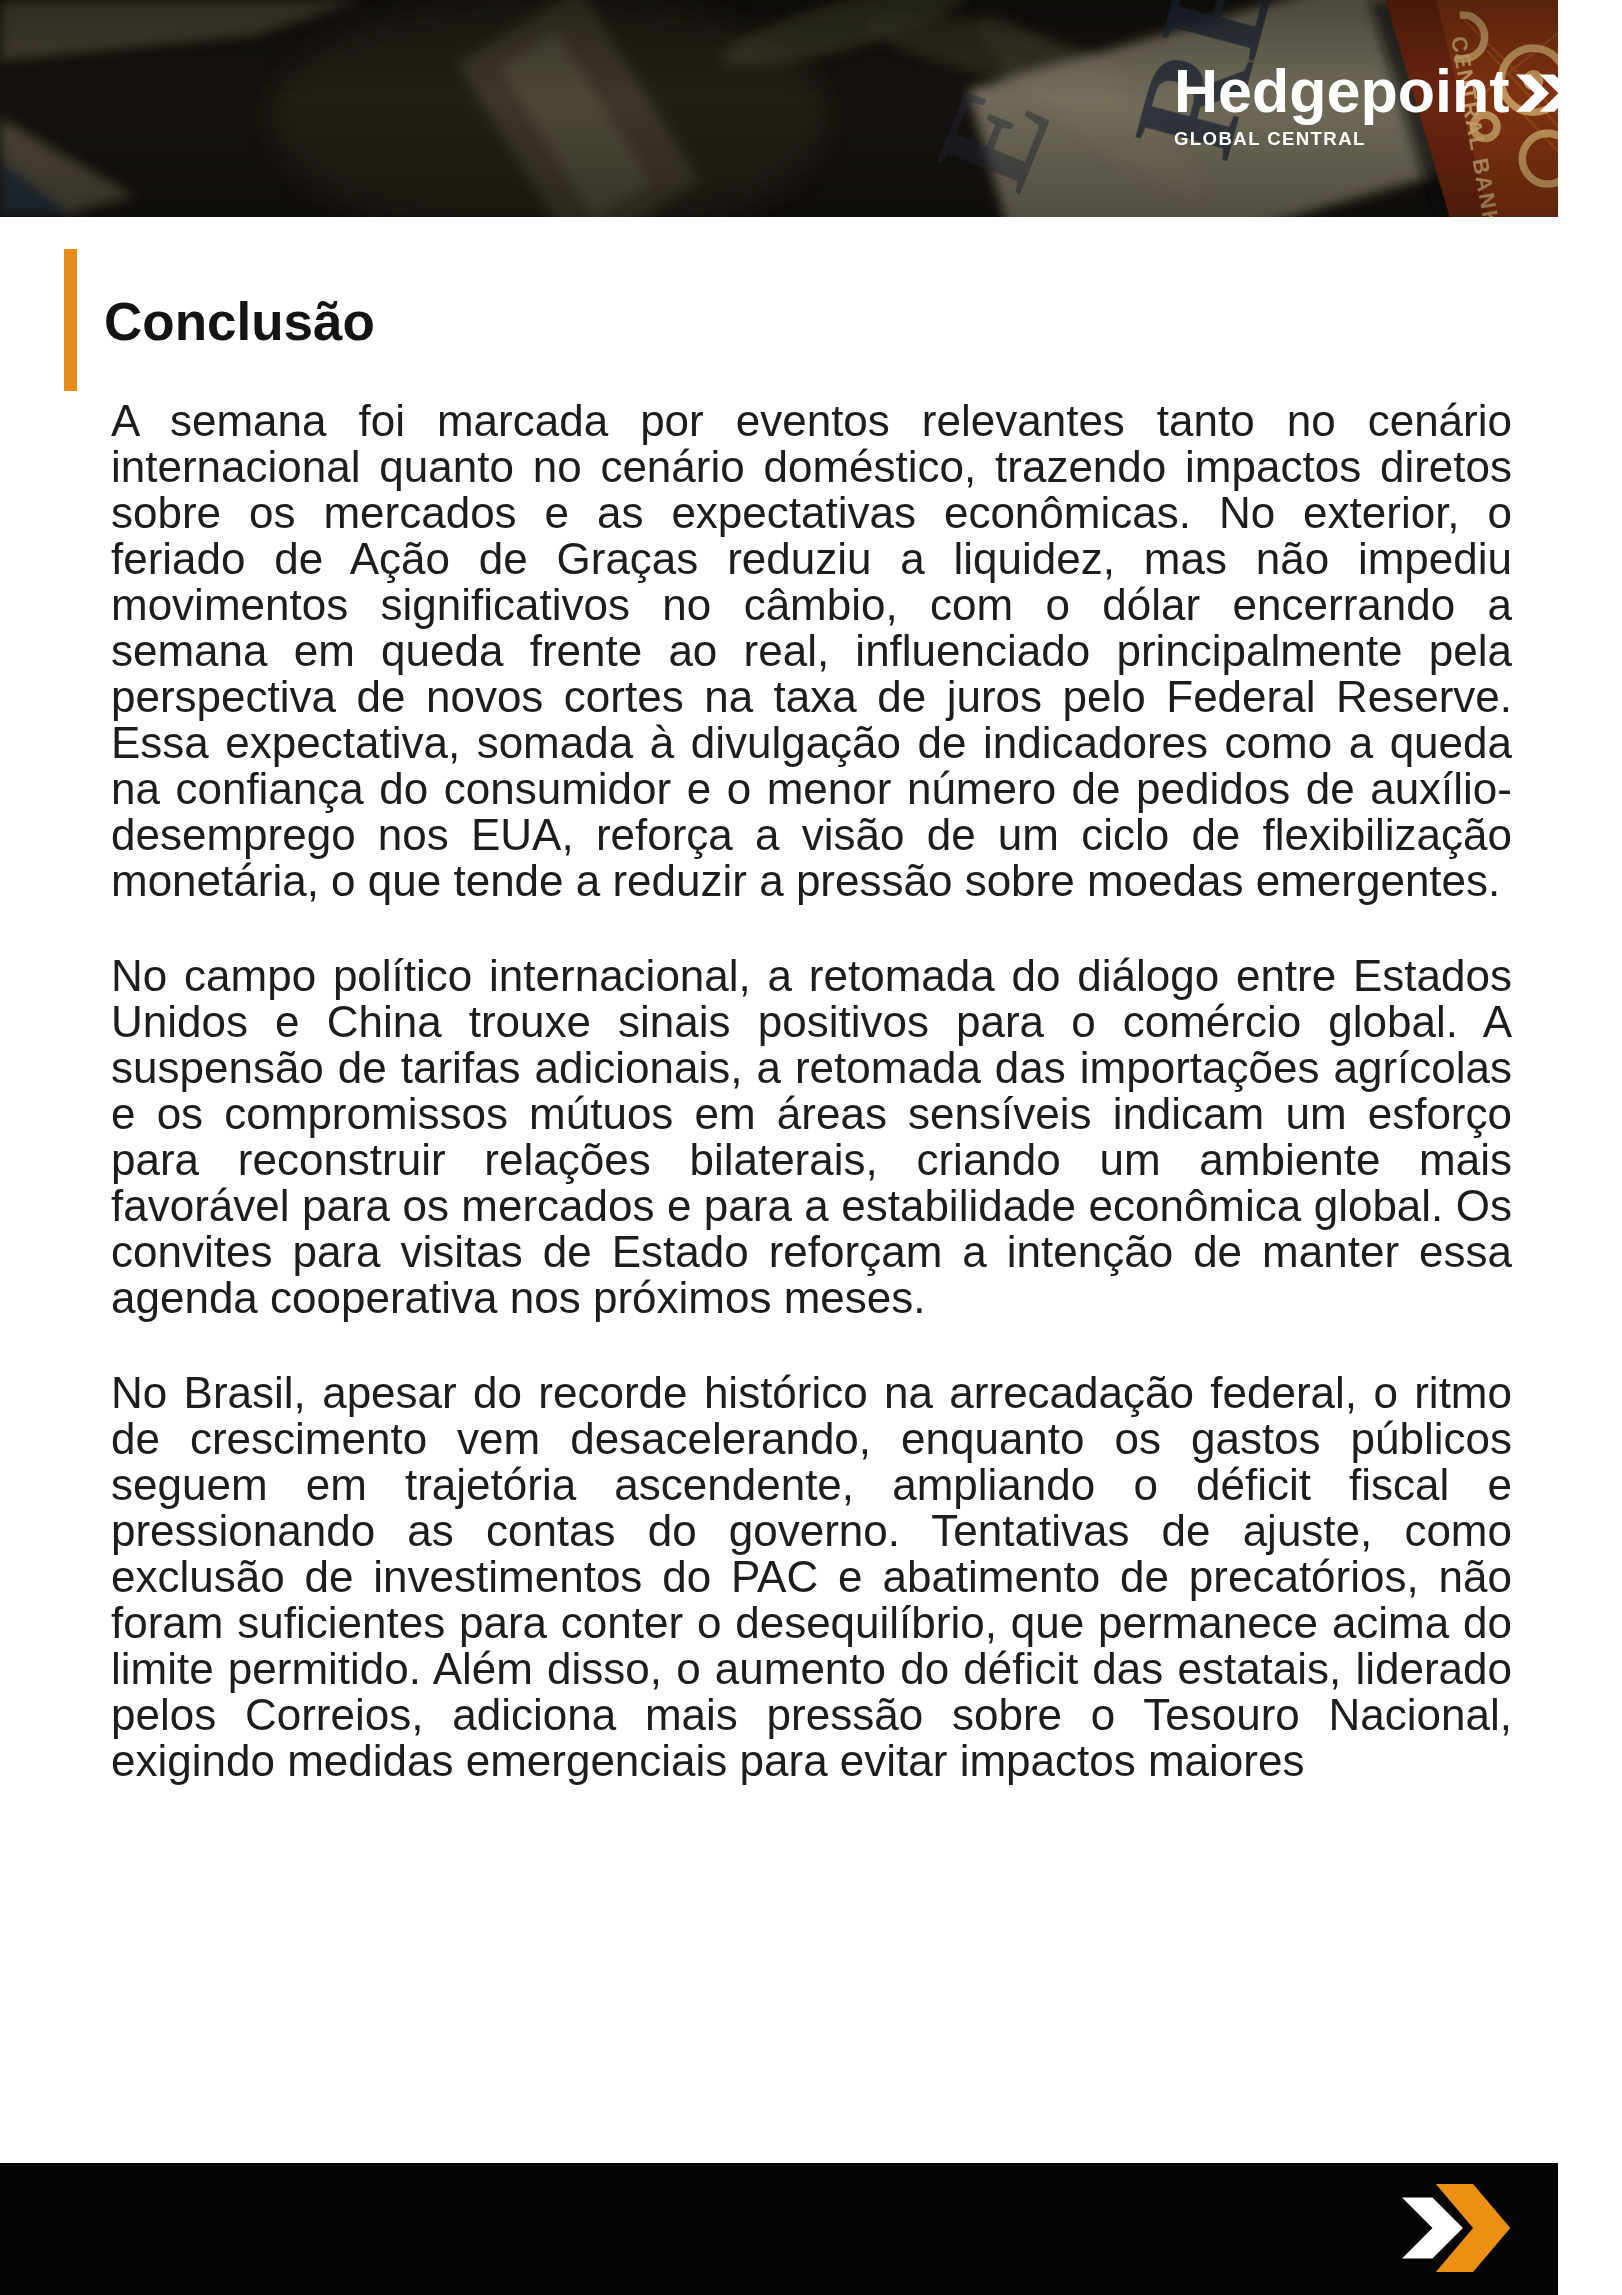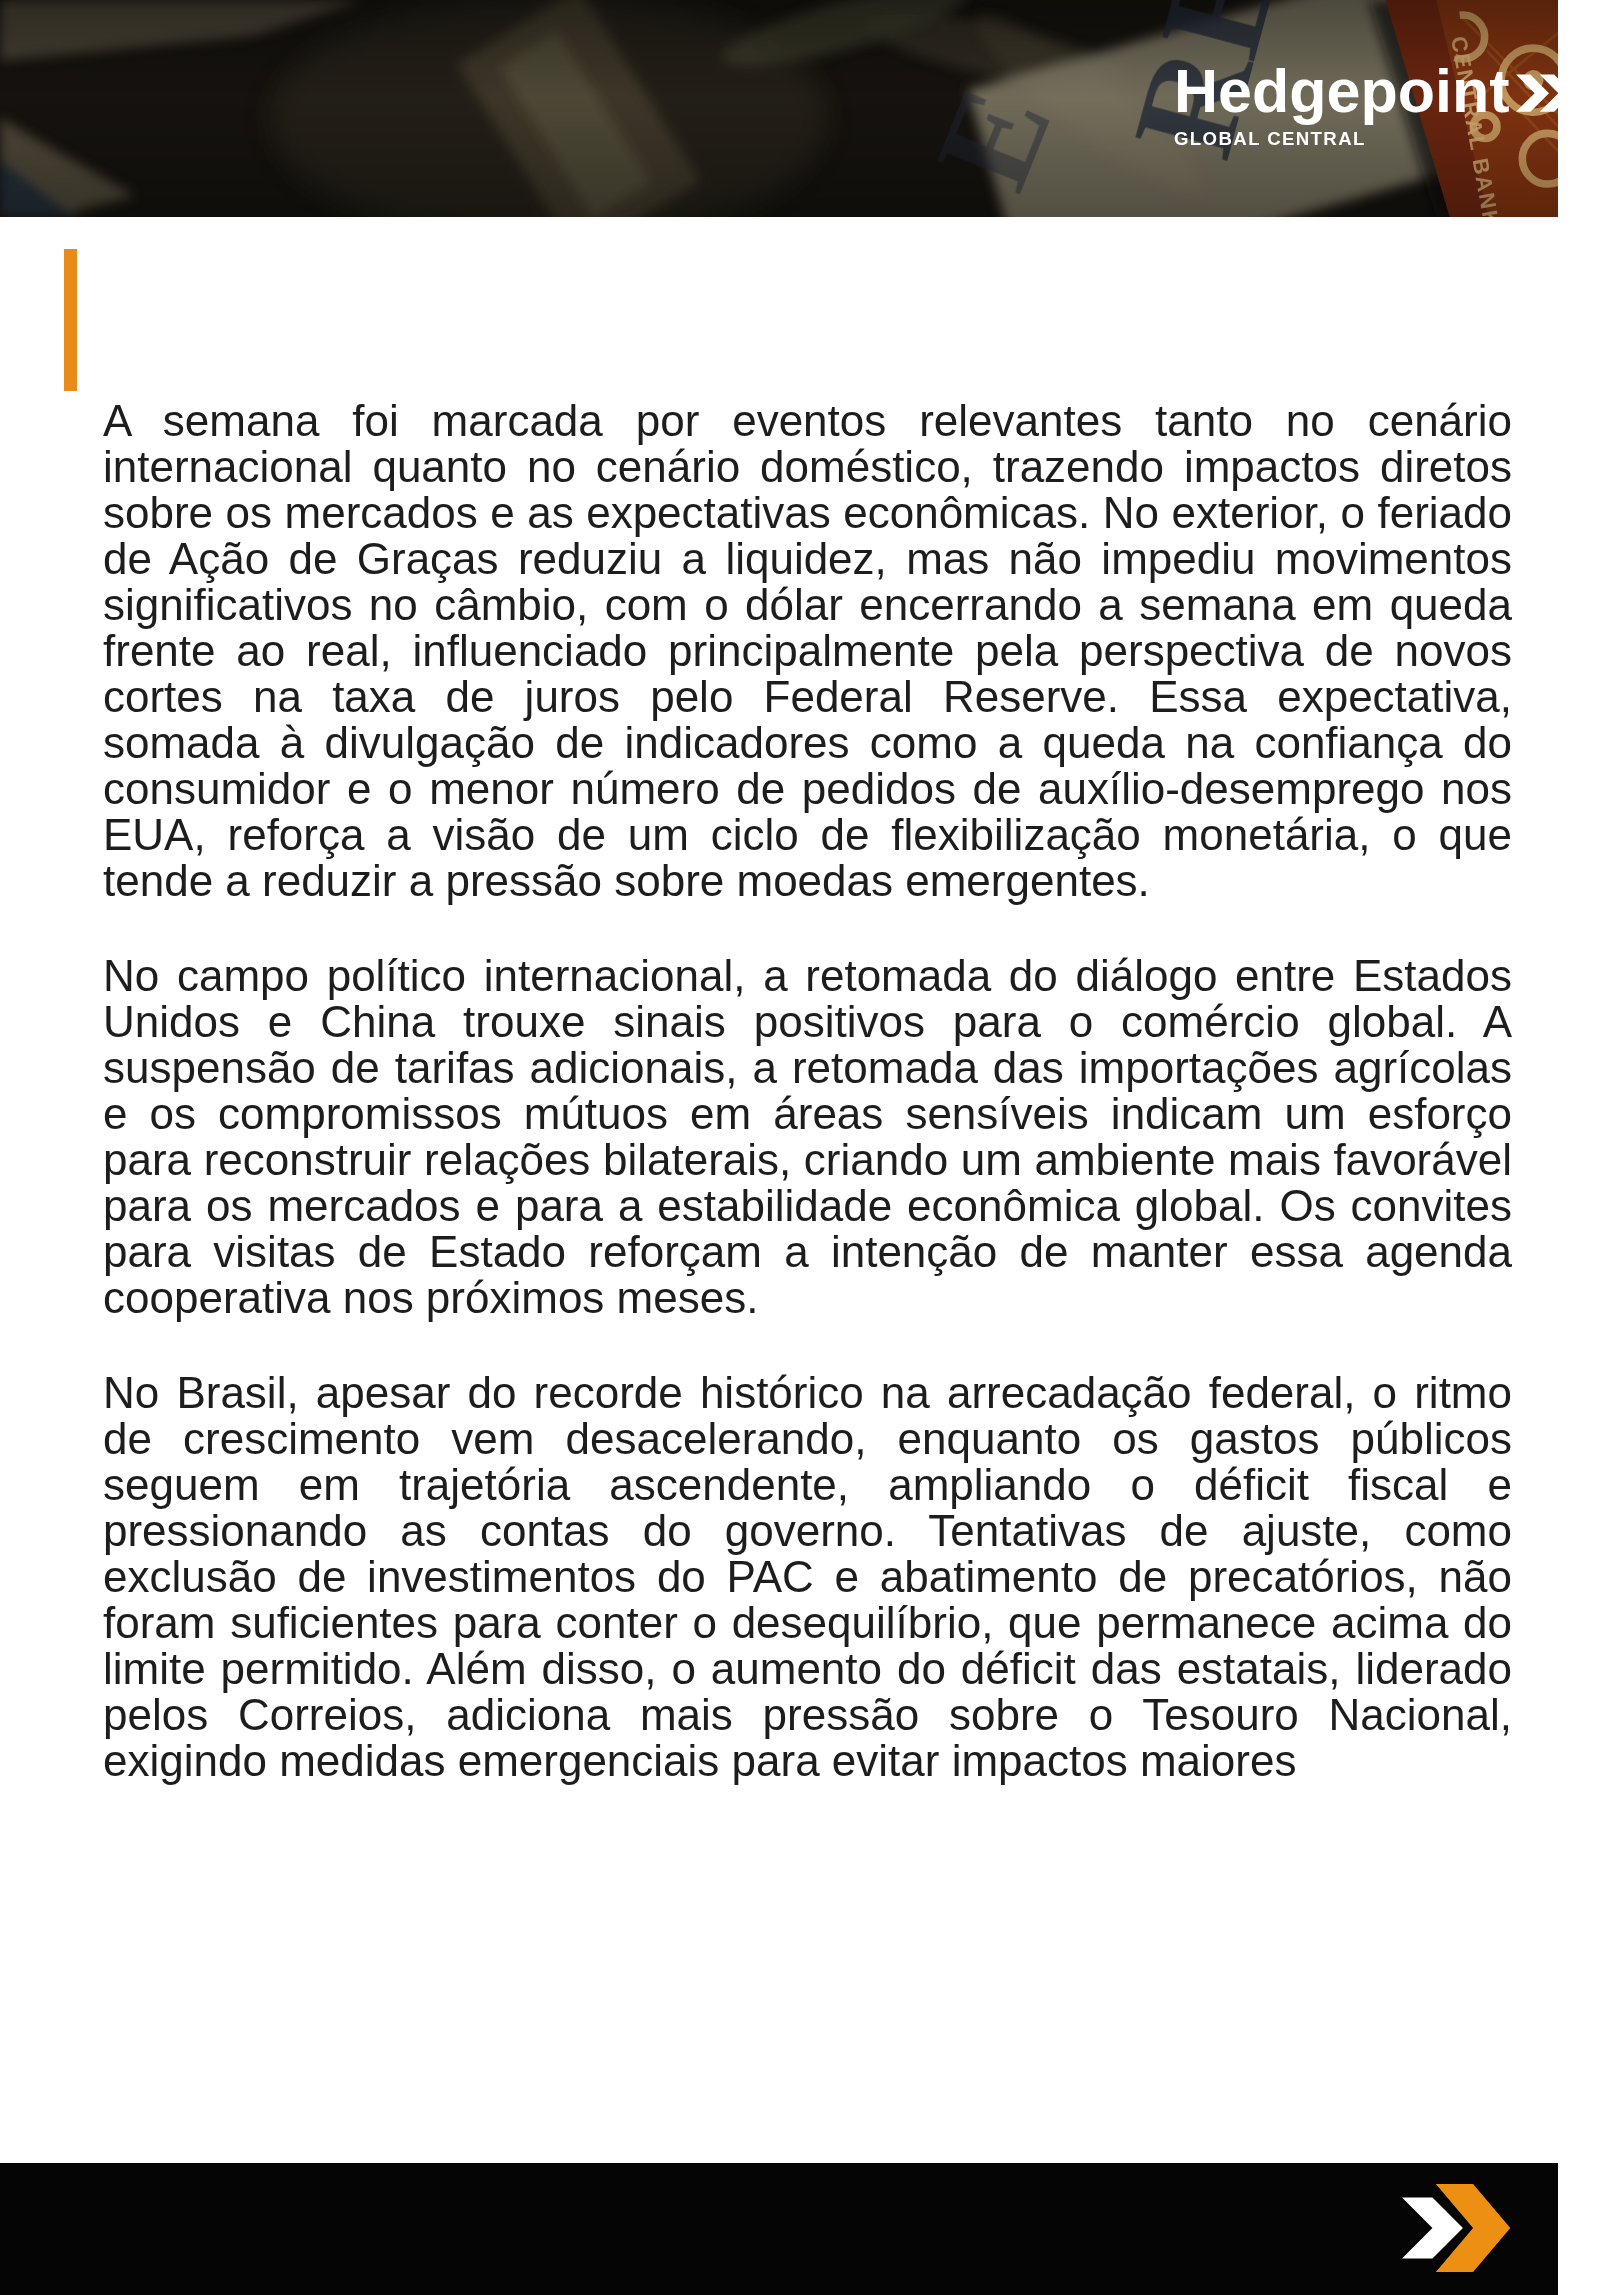--- a/index.html
+++ b/index.html
@@ -41,21 +41,21 @@
     font-size:53px;font-weight:bold;line-height:59px;color:#141414;
     white-space:nowrap;
   }
 
   
   .body-text{
     position:absolute;left:103px;top:398px;width:1409px;
     font-size:44px;line-height:46px;color:#1d1d1d;
     text-align:justify;
   }
-  .body-text p{margin:0 0 49px 0;padding:0;}
+  .body-text p{margin:0 0 49px 8px;padding:0;}
   .body-text p:last-child{margin-bottom:0;}
 
   
   .footer{
     position:absolute;left:0;top:2163px;width:1622px;height:133px;
     background:#050505;
   }
   .footer-chevrons{position:absolute;left:1402px;top:20px;}
 </style>
 </head>
@@ -127,20 +127,21 @@
         <svg class="logo-chevrons" width="61" height="39" viewBox="0 0 72 46">
           <polygon points="0,1 17,1 39,23 17,45 0,45 22,23" fill="#ffffff"></polygon>
           <polygon points="28,1 45,1 67,23 45,45 28,45 50,23" fill="#ffffff"></polygon>
         </svg>
       </div>
       <div class="logo-tagline">GLOBAL CENTRAL</div>
     </div>
   </div>
 
   <div class="title-rule"></div>
+  <h1 class="page-title">Conclusão</h1>
 
   <div class="body-text">
     <p>A semana foi marcada por eventos relevantes tanto no cenário internacional quanto no cenário doméstico, trazendo impactos diretos sobre os mercados e as expectativas econômicas. No exterior, o feriado de Ação de Graças reduziu a liquidez, mas não impediu movimentos significativos no câmbio, com o dólar encerrando a semana em queda frente ao real, influenciado principalmente pela perspectiva de novos cortes na taxa de juros pelo Federal Reserve. Essa expectativa, somada à divulgação de indicadores como a queda na confiança do consumidor e o menor número de pedidos de auxílio-desemprego nos EUA, reforça a visão de um ciclo de flexibilização monetária, o que tende a reduzir a pressão sobre moedas emergentes.</p>
     <p>No campo político internacional, a retomada do diálogo entre Estados Unidos e China trouxe sinais positivos para o comércio global. A suspensão de tarifas adicionais, a retomada das importações agrícolas e os compromissos mútuos em áreas sensíveis indicam um esforço para reconstruir relações bilaterais, criando um ambiente mais favorável para os mercados e para a estabilidade econômica global. Os convites para visitas de Estado reforçam a intenção de manter essa agenda cooperativa nos próximos meses.</p>
     <p>No Brasil, apesar do recorde histórico na arrecadação federal, o ritmo de crescimento vem desacelerando, enquanto os gastos públicos seguem em trajetória ascendente, ampliando o déficit fiscal e pressionando as contas do governo. Tentativas de ajuste, como exclusão de investimentos do PAC e abatimento de precatórios, não foram suficientes para conter o desequilíbrio, que permanece acima do limite permitido. Além disso, o aumento do déficit das estatais, liderado pelos Correios, adiciona mais pressão sobre o Tesouro Nacional, exigindo medidas emergenciais para evitar impactos maiores</p>
   </div>
 
   <div class="footer">
     <svg class="footer-chevrons" width="110" height="90" viewBox="0 0 130 106">
       <polygon points="0,17 36,17 72,53 36,89 0,89 36,53" fill="#ffffff"></polygon>

